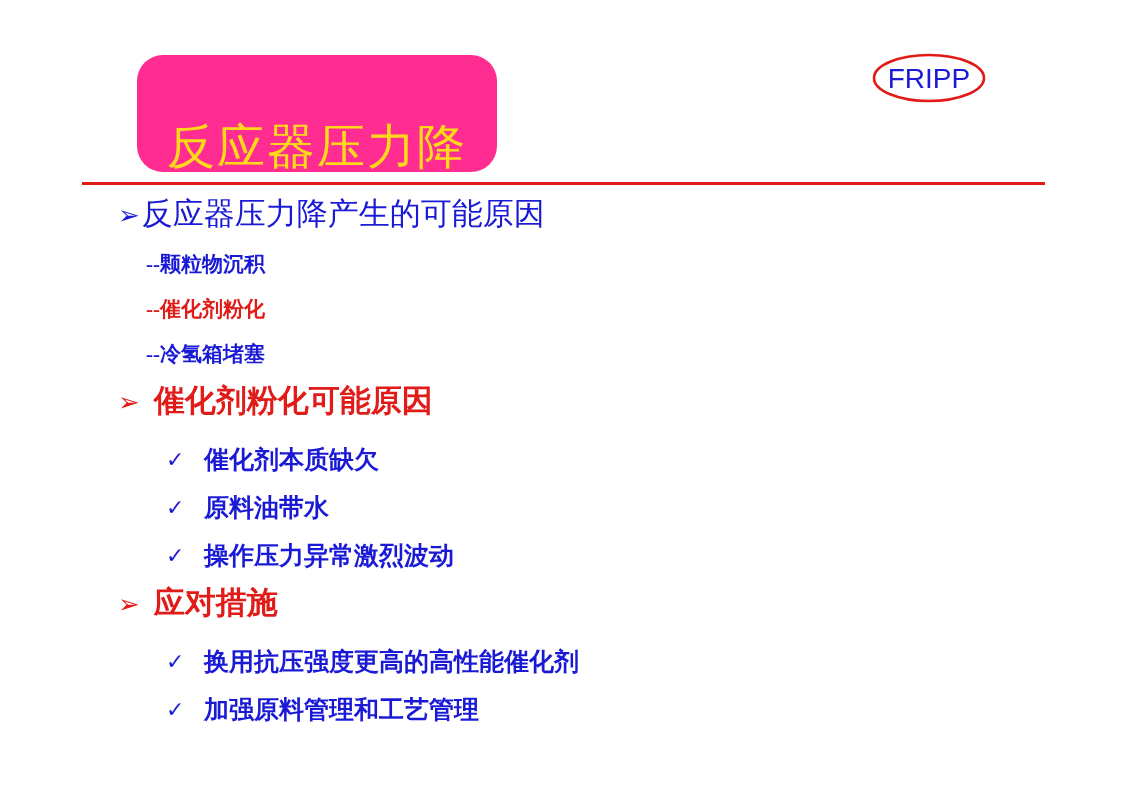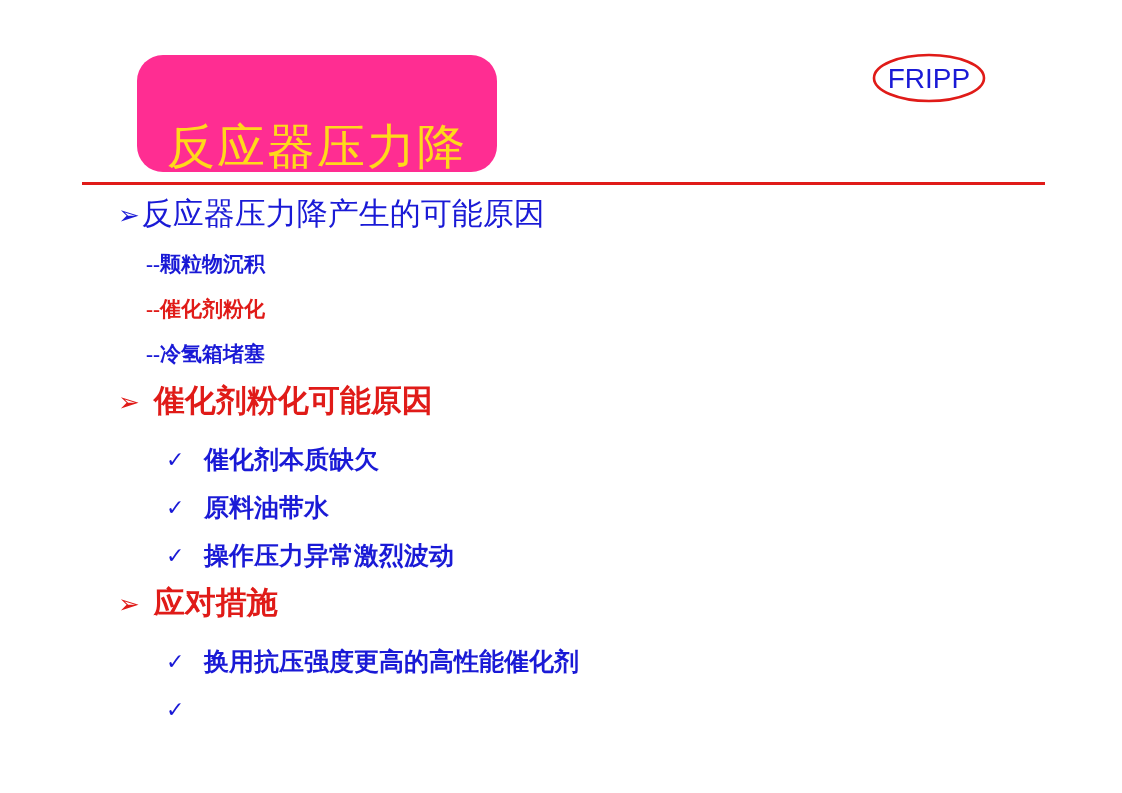--- a/index.html
+++ b/index.html
@@ -179,16 +179,17 @@
     <div class="lvl1 red sec3">
       <span class="arrow">➢</span>
       <span class="txt">应对措施</span>
     </div>
     <div class="check-item">
       <span class="check">✓</span>
       <span class="txt">换用抗压强度更高的高性能催化剂</span>
     </div>
     <div class="check-item">
       <span class="check">✓</span>
+      <span class="txt">加强原料管理和工艺管理</span>
     </div>
   </div>
 
 </div>
 
 </body></html>

